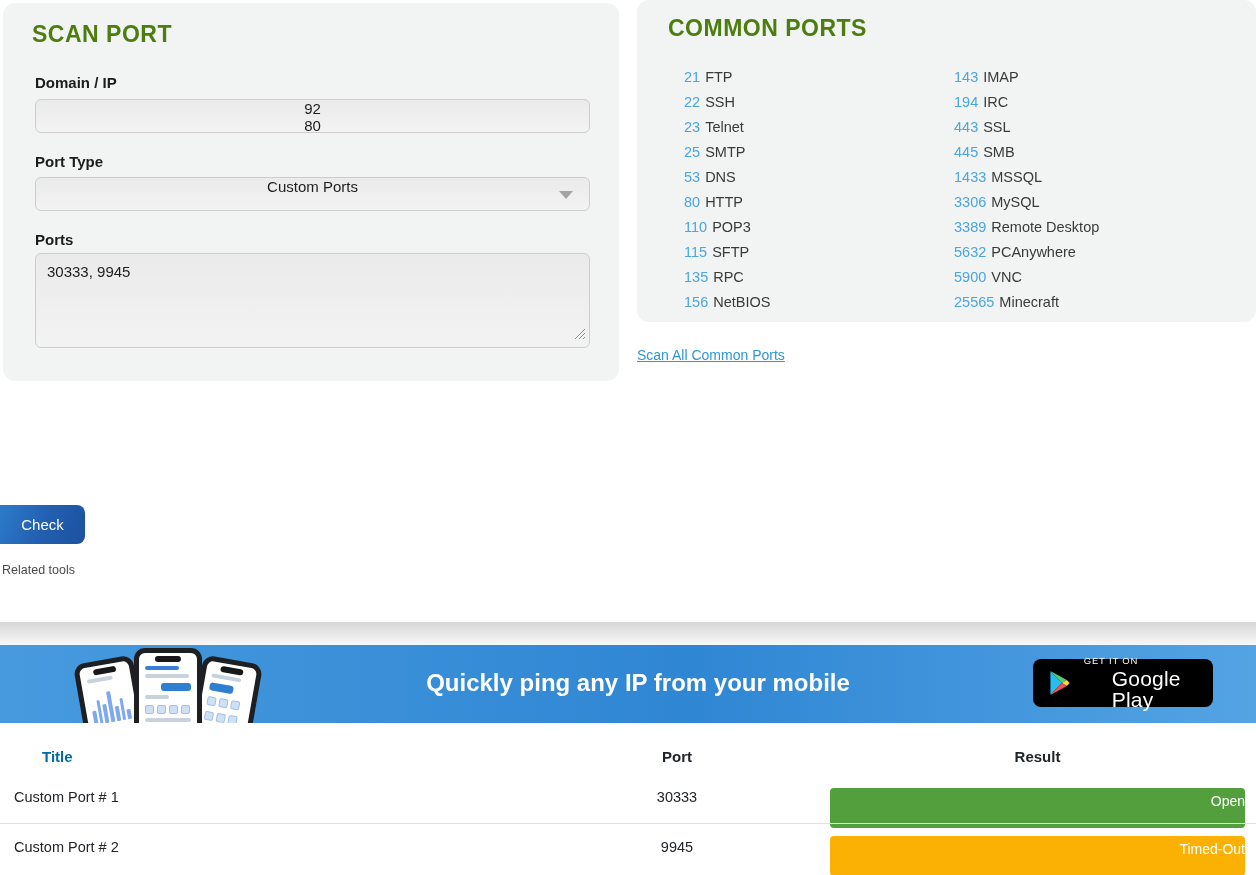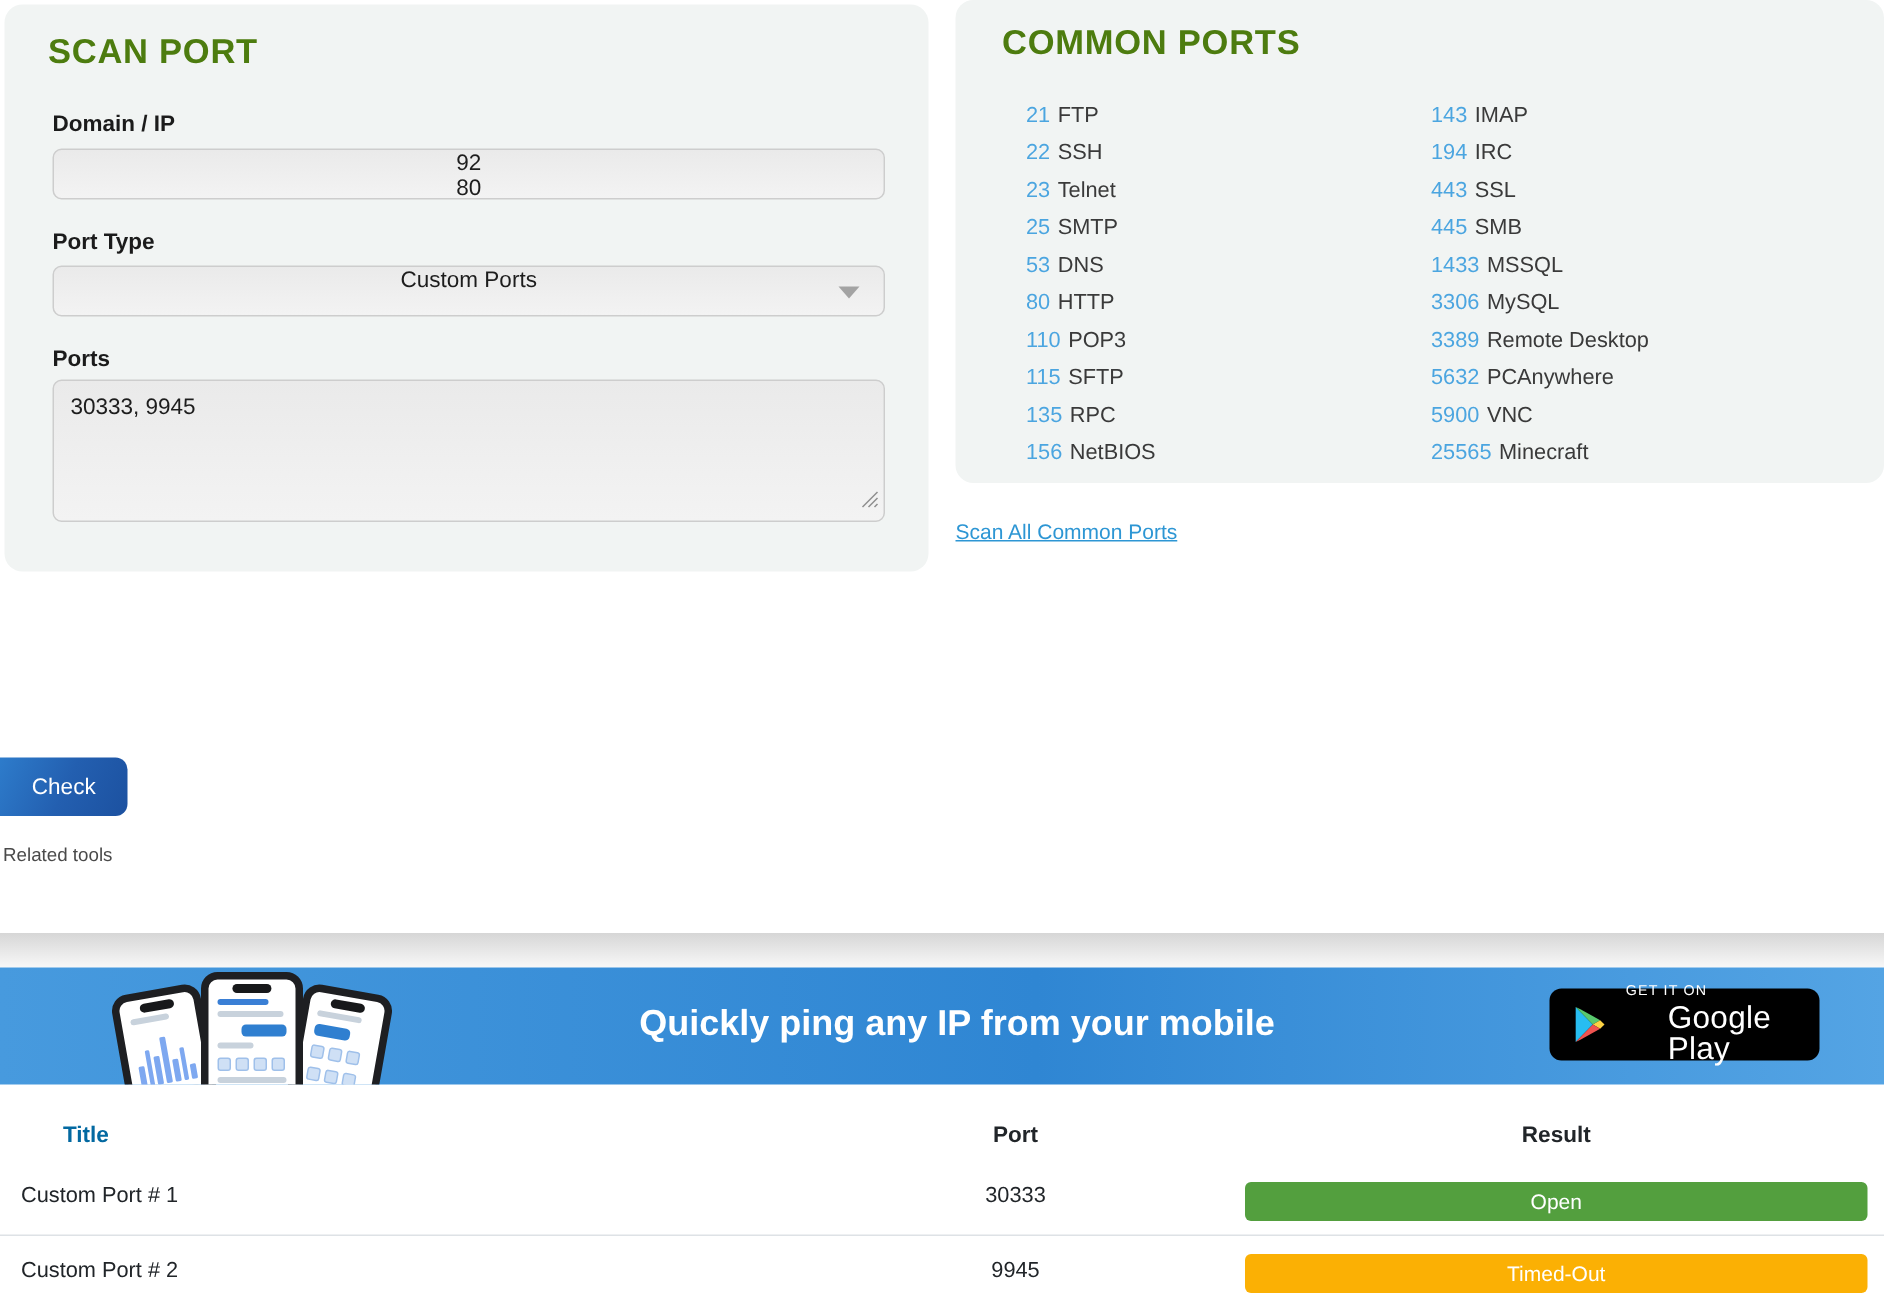--- a/index.html
+++ b/index.html
@@ -91,22 +91,22 @@
   .gplay-small { color:#fff; font-size:9.5px; letter-spacing:.8px; margin-bottom:3px; }
   .gplay-large { color:#fff; font-size:21px; font-weight:500; letter-spacing:.2px;margin-left:28px; }
 
   
   .tbl-header-title { position:absolute; left:14px; top:748px; font-size:15px; font-weight:700; color:#0369a1;margin-left:28px; }
   .tbl-header-port  { position:absolute; left:617px; top:748px; width:120px; text-align:center; font-size:15px; font-weight:700; color:#212529; }
   .tbl-header-result{ position:absolute; left:830px; top:748px; width:415px; text-align:center; font-size:15px; font-weight:700; color:#212529; }
   .row-divider { position:absolute; left:0; top:823px; width:1256px; height:1px; background:#dee2e6; }
   .cell-title { position:absolute; left:14px; font-size:14.5px; color:#212529; }
   .cell-port  { position:absolute; left:617px; width:120px; text-align:center; font-size:14.5px; color:#212529; }
-  .status-badge { position:absolute; left:830px; width:415px; height:26px; border-radius:4px;
-    color:#fff; font-size:14px; text-align:center; line-height:26px; }
+  .status-badge { position:absolute; left:830px; width:415px; height:40px; border-radius:4px;
+    color:#fff; font-size:14px; text-align:right; line-height:26px; }
   .r1 .cell-title, .r1 .cell-port { top:789px; }
   .r1 .status-badge { top:788px; }
   .r2 .cell-title, .r2 .cell-port { top:839px; }
   .r2 .status-badge { top:836px; }
 </style>
 </head>
 <body>
 
 <div class="screen">
 

